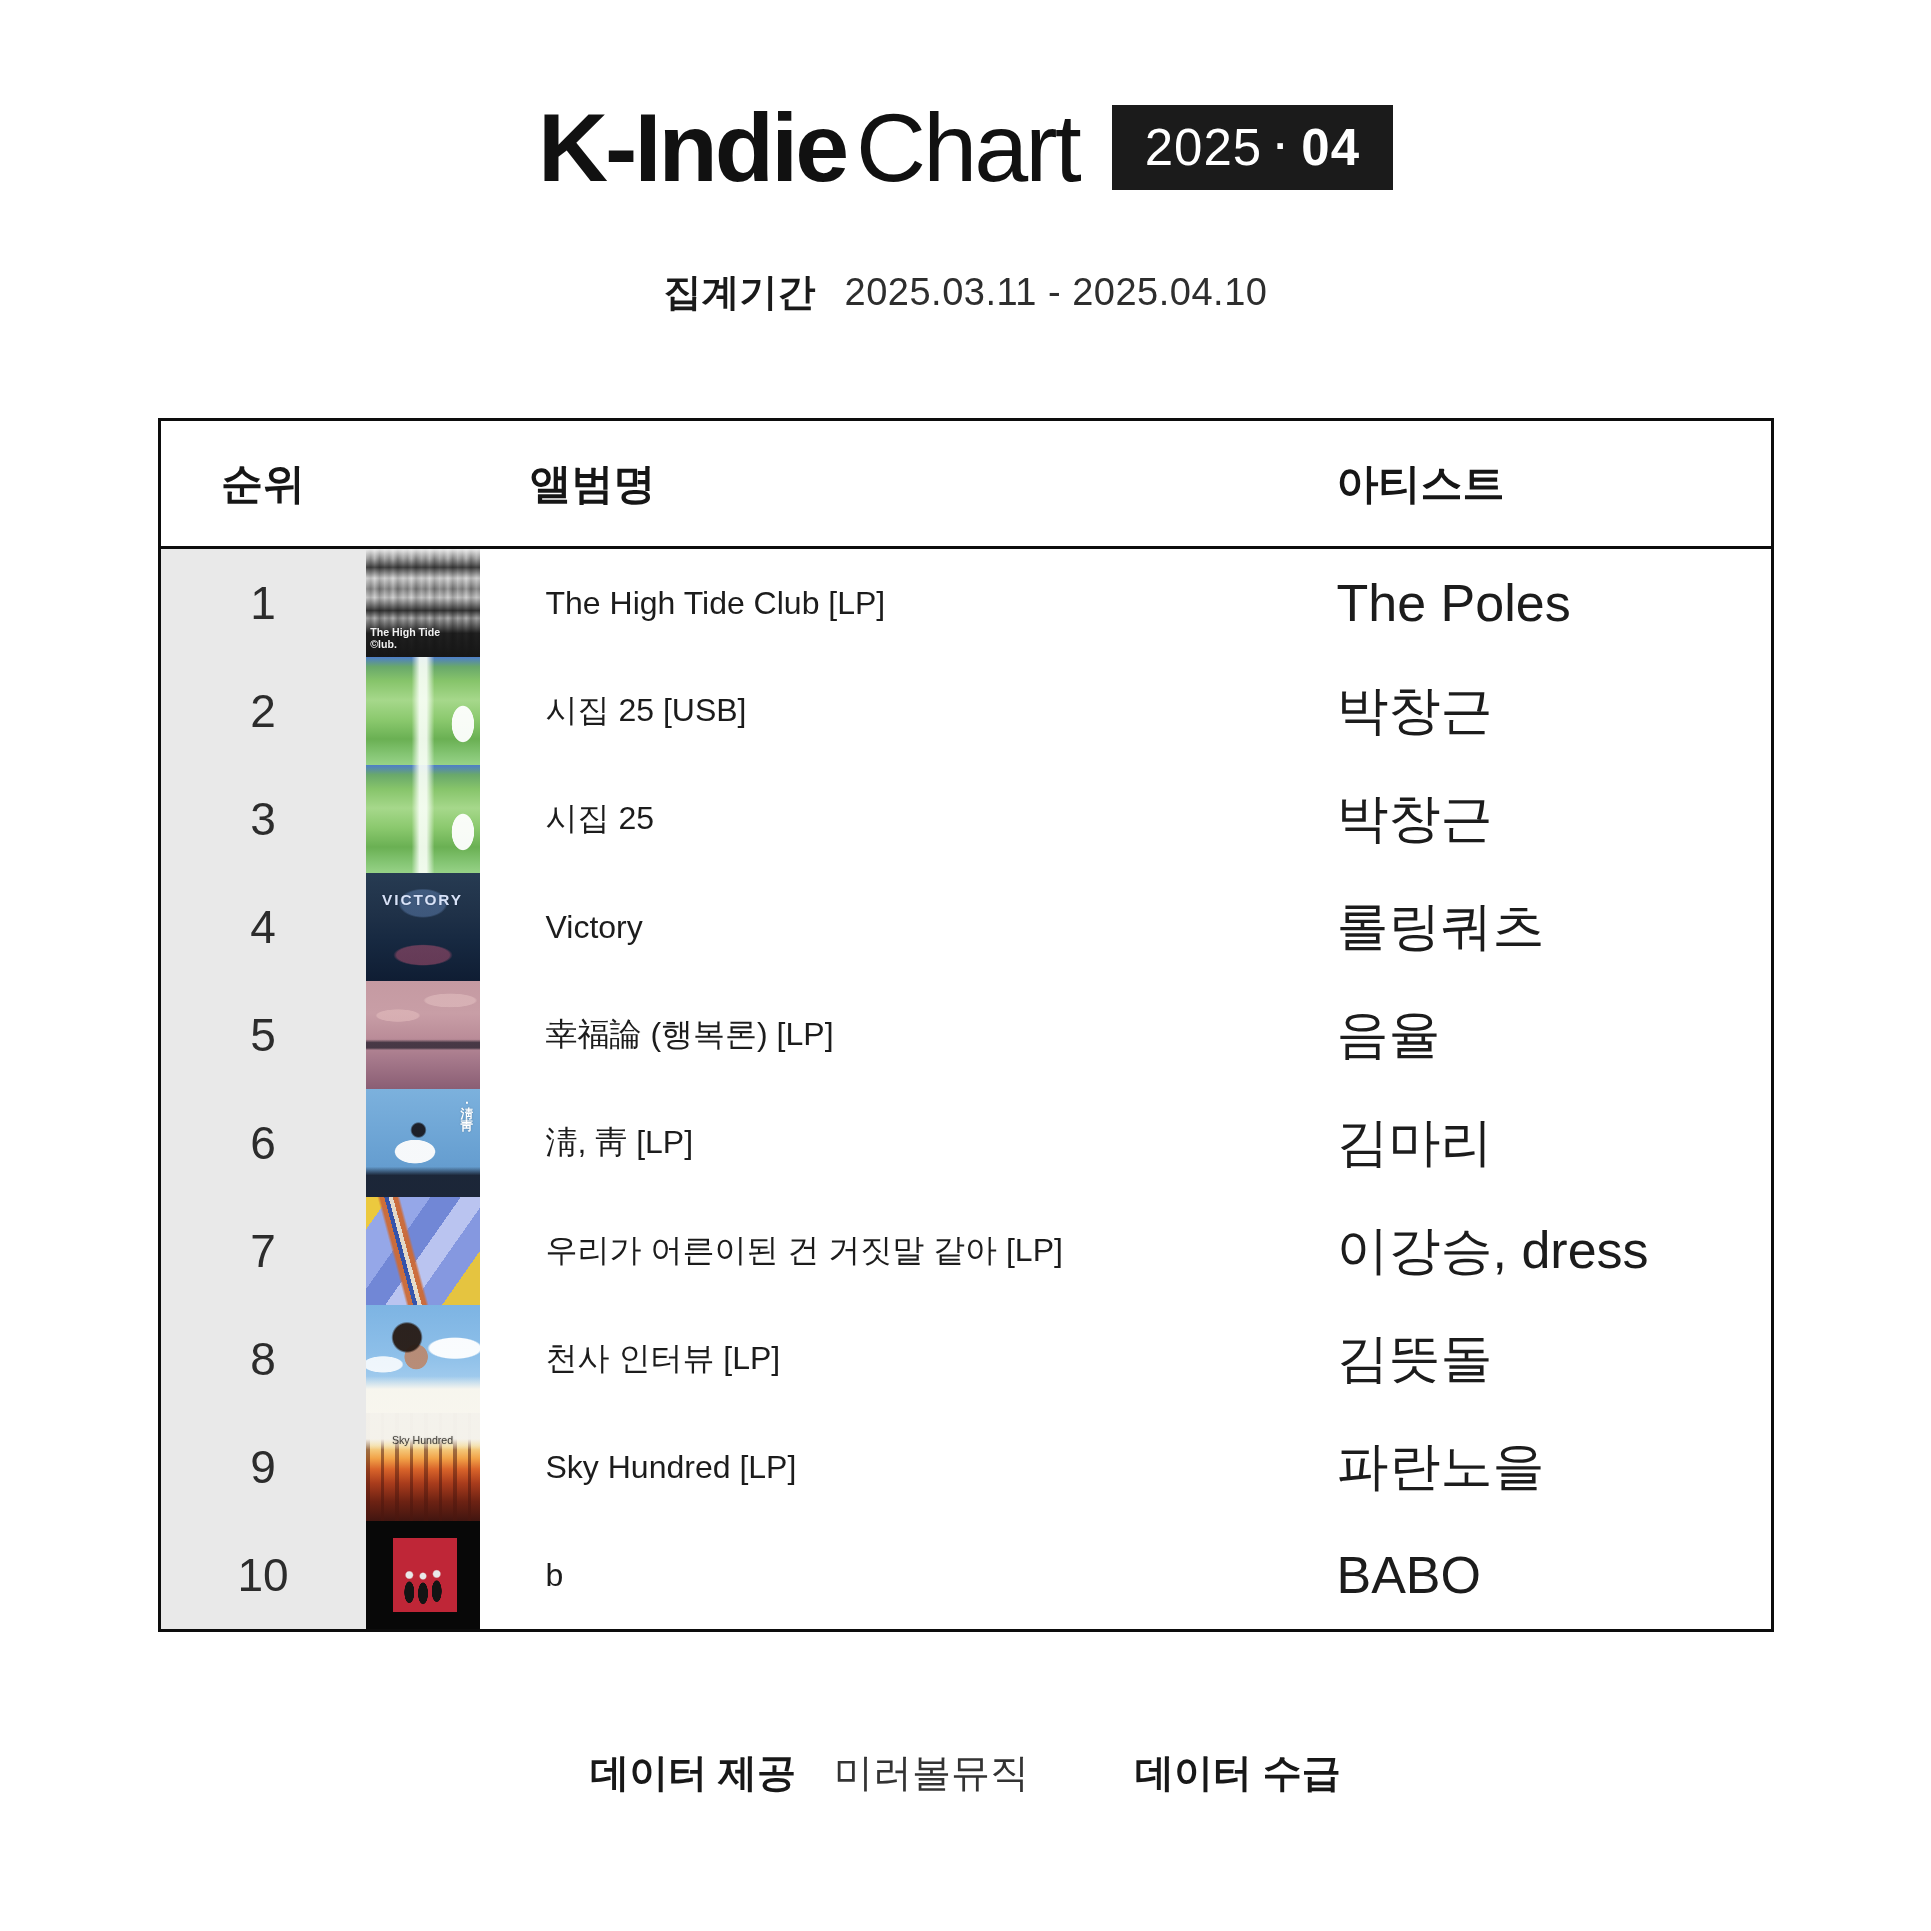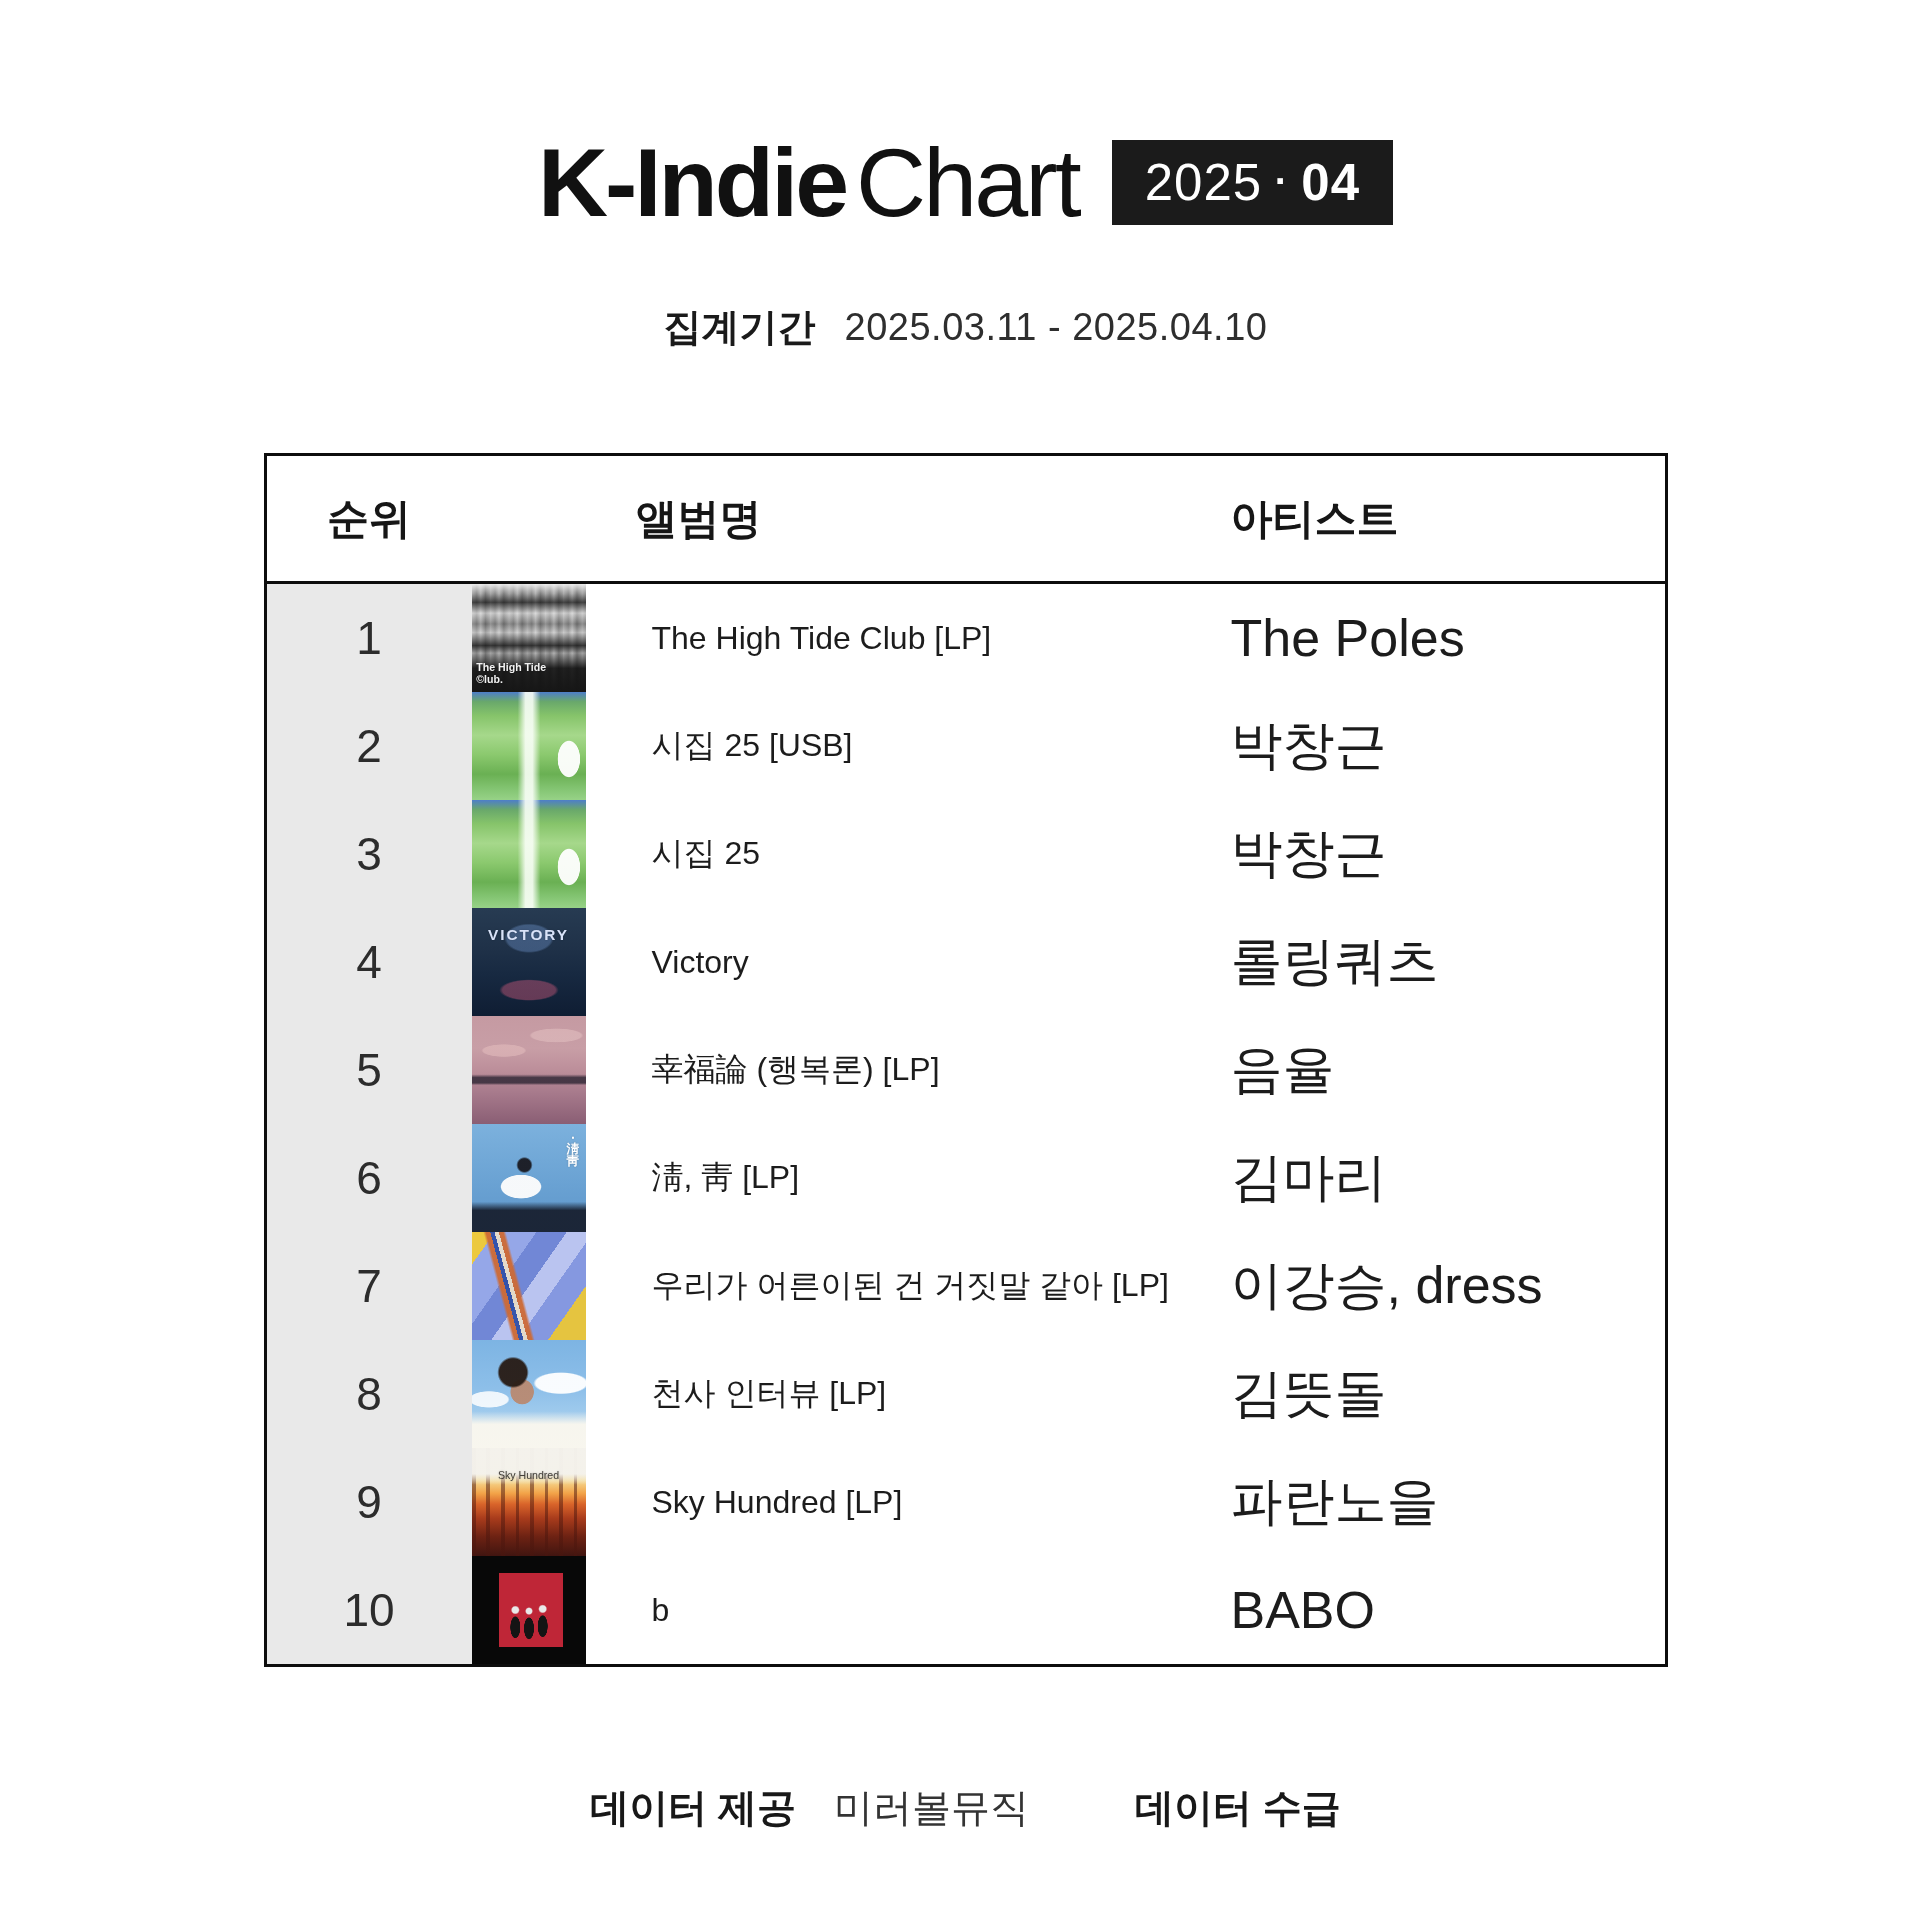--- a/index.html
+++ b/index.html
@@ -6,21 +6,21 @@
   html, body { background: #ffffff; }
   body { font-family: "Liberation Sans", "DejaVu Sans", sans-serif; color: #1d1d1d; }
   .page {
     position: relative;
     width: 1931px; height: 1931px;
     background: #ffffff;
     overflow: hidden;
   }
 
   
-  .header { padding-top: 80px; text-align: center; margin-top: 35px; }
+  .header { padding-top: 80px; text-align: center; }
   .title-row {
     display: flex; align-items: center; justify-content: center;
     gap: 33px; height: 135px;
   }
   .title { font-size: 97px; letter-spacing: -2.9px; color: #111; white-space: nowrap; }
   .title .t-bold  { font-weight: 800; }
   .title .t-light { font-weight: 500; margin-left: 9.7px; }
   .badge {
     display: inline-flex; align-items: center; gap: 12.6px;
     background: #1b1b1b; color: #ffffff;
@@ -32,21 +32,21 @@
   .subtitle {
     margin-top: 52px;
     display: flex; justify-content: center; align-items: baseline; gap: 29px;
     font-size: 38px; color: #2e2e2e;
   }
   .subtitle .sub-label { font-weight: 800; color: #1a1a1a; }
   .subtitle .sub-value { font-weight: 400; letter-spacing: 0.5px; }
 
   
   .chart-table {
-    width: 1404px; margin: 100px auto 0 auto;
+    width: 1616px; margin: 100px auto 0 auto;
     border: 3.9px solid #0d0d0d;
     background: #ffffff;
   }
   .thead {
     display: grid;
     grid-template-columns: 205px 114px 1fr 434px;
     height: 128px;
     align-items: center;
     border-bottom: 3.9px solid #0d0d0d;
     background: #ffffff;

